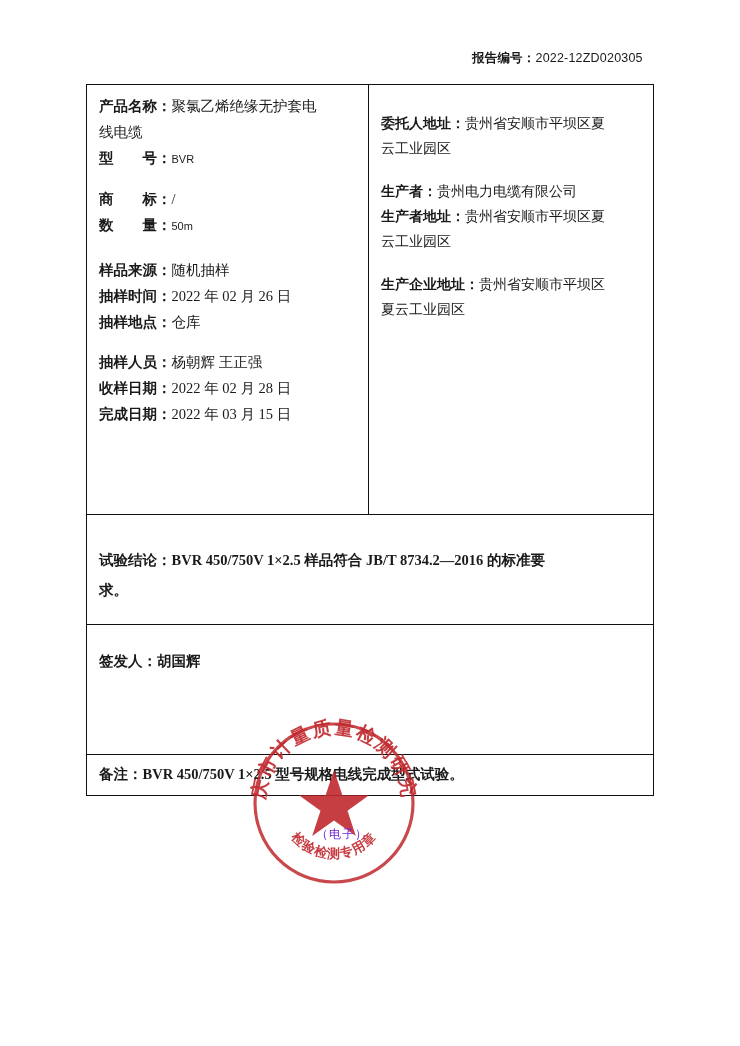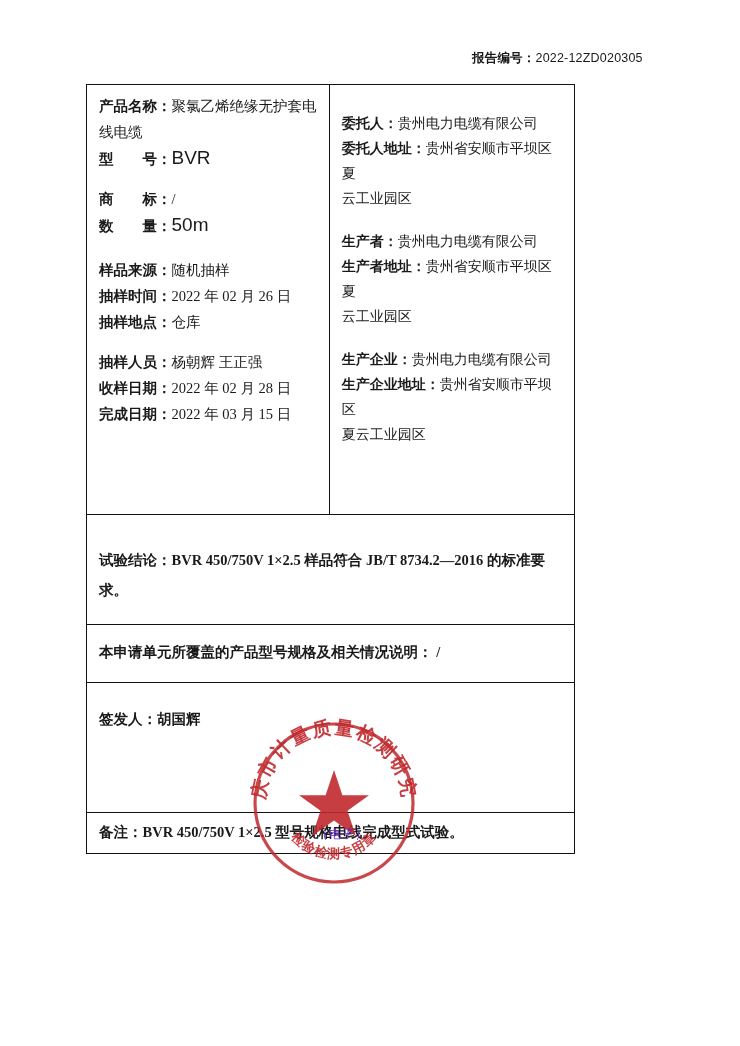--- a/index.html
+++ b/index.html
@@ -36,21 +36,21 @@
   .report-no .value {
     font-family: "Liberation Sans", sans-serif;
     font-size: 12.5px;
   }
 
   
   .doc-table {
     position: absolute;
     left: 86px;
     top: 84px;
-    width: 489px;
+    width: 568px;
     border: 1.6px solid #111;
     box-sizing: border-box;
   }
   .row {
     display: flex;
     border-bottom: 1.6px solid #111;
     box-sizing: border-box;
   }
   .row:last-child { border-bottom: none; }
 
@@ -77,21 +77,21 @@
     white-space: nowrap;
   }
   .lab {
     font-weight: 700;
   }
   .gap-14 { height: 14px; }
   .gap-18 { height: 18px; }
 
   .val-sans {
     font-family: "Liberation Sans", sans-serif;
-    font-size: 19px;
+    font-size: 11px;
   }
 
   .left-block { padding-top: 8px; }
   .right-block { padding-top: 26px; }
 
   .right-line {
     font-size: 14px;
     line-height: 25px;
   }
   .right-line .lab { font-weight: 700; }
@@ -198,67 +198,56 @@
         <div class="line">
           <span class="lab">收样日期：</span><span>2022 年 02 月 28 日</span>
         </div>
         <div class="line">
           <span class="lab">完成日期：</span><span>2022 年 03 月 15 日</span>
         </div>
       </div>
 
       <div class="cell cell-right right-block">
         <div class="right-line">
-          <span class="lab">委托人：</span><span>贵州电力电缆有限公司</span>
-        </div>
-        <div class="right-line">
           <span class="lab">委托人地址：</span><span>贵州省安顺市平坝区夏</span>
         </div>
         <div class="right-line">
           <span>云工业园区</span>
         </div>
         <div class="gap-18"></div>
         <div class="right-line">
           <span class="lab">生产者：</span><span>贵州电力电缆有限公司</span>
         </div>
         <div class="right-line">
           <span class="lab">生产者地址：</span><span>贵州省安顺市平坝区夏</span>
         </div>
         <div class="right-line">
           <span>云工业园区</span>
         </div>
         <div class="gap-18"></div>
-        <div class="right-line">
-          <span class="lab">生产企业：</span><span>贵州电力电缆有限公司</span>
-        </div>
         <div class="right-line">
           <span class="lab">生产企业地址：</span><span>贵州省安顺市平坝区</span>
         </div>
         <div class="right-line">
           <span>夏云工业园区</span>
         </div>
       </div>
     </div>
 
     <div class="row conclusion-row">
       <div class="cell cell-full">
         <div class="conc-text">
           <span>试验结论：</span><span>BVR 450/750V 1×2.5 样品符合 JB/T 8734.2—2016 的标准要</span>
         </div>
         <div class="conc-text">
           <span>求。</span>
         </div>
       </div>
     </div>
 
-    <div class="row scope-row">
-      <div class="cell cell-full">
-        <div class="scope-text">本申请单元所覆盖的产品型号规格及相关情况说明：  /</div>
-      </div>
-    </div>
 
     <div class="row sign-row">
       <div class="cell cell-full">
         <div class="sign-line">
           <span>签发人：</span><span>胡国辉</span>
         </div>
       </div>
     </div>
 
     <div class="row remark-row">

